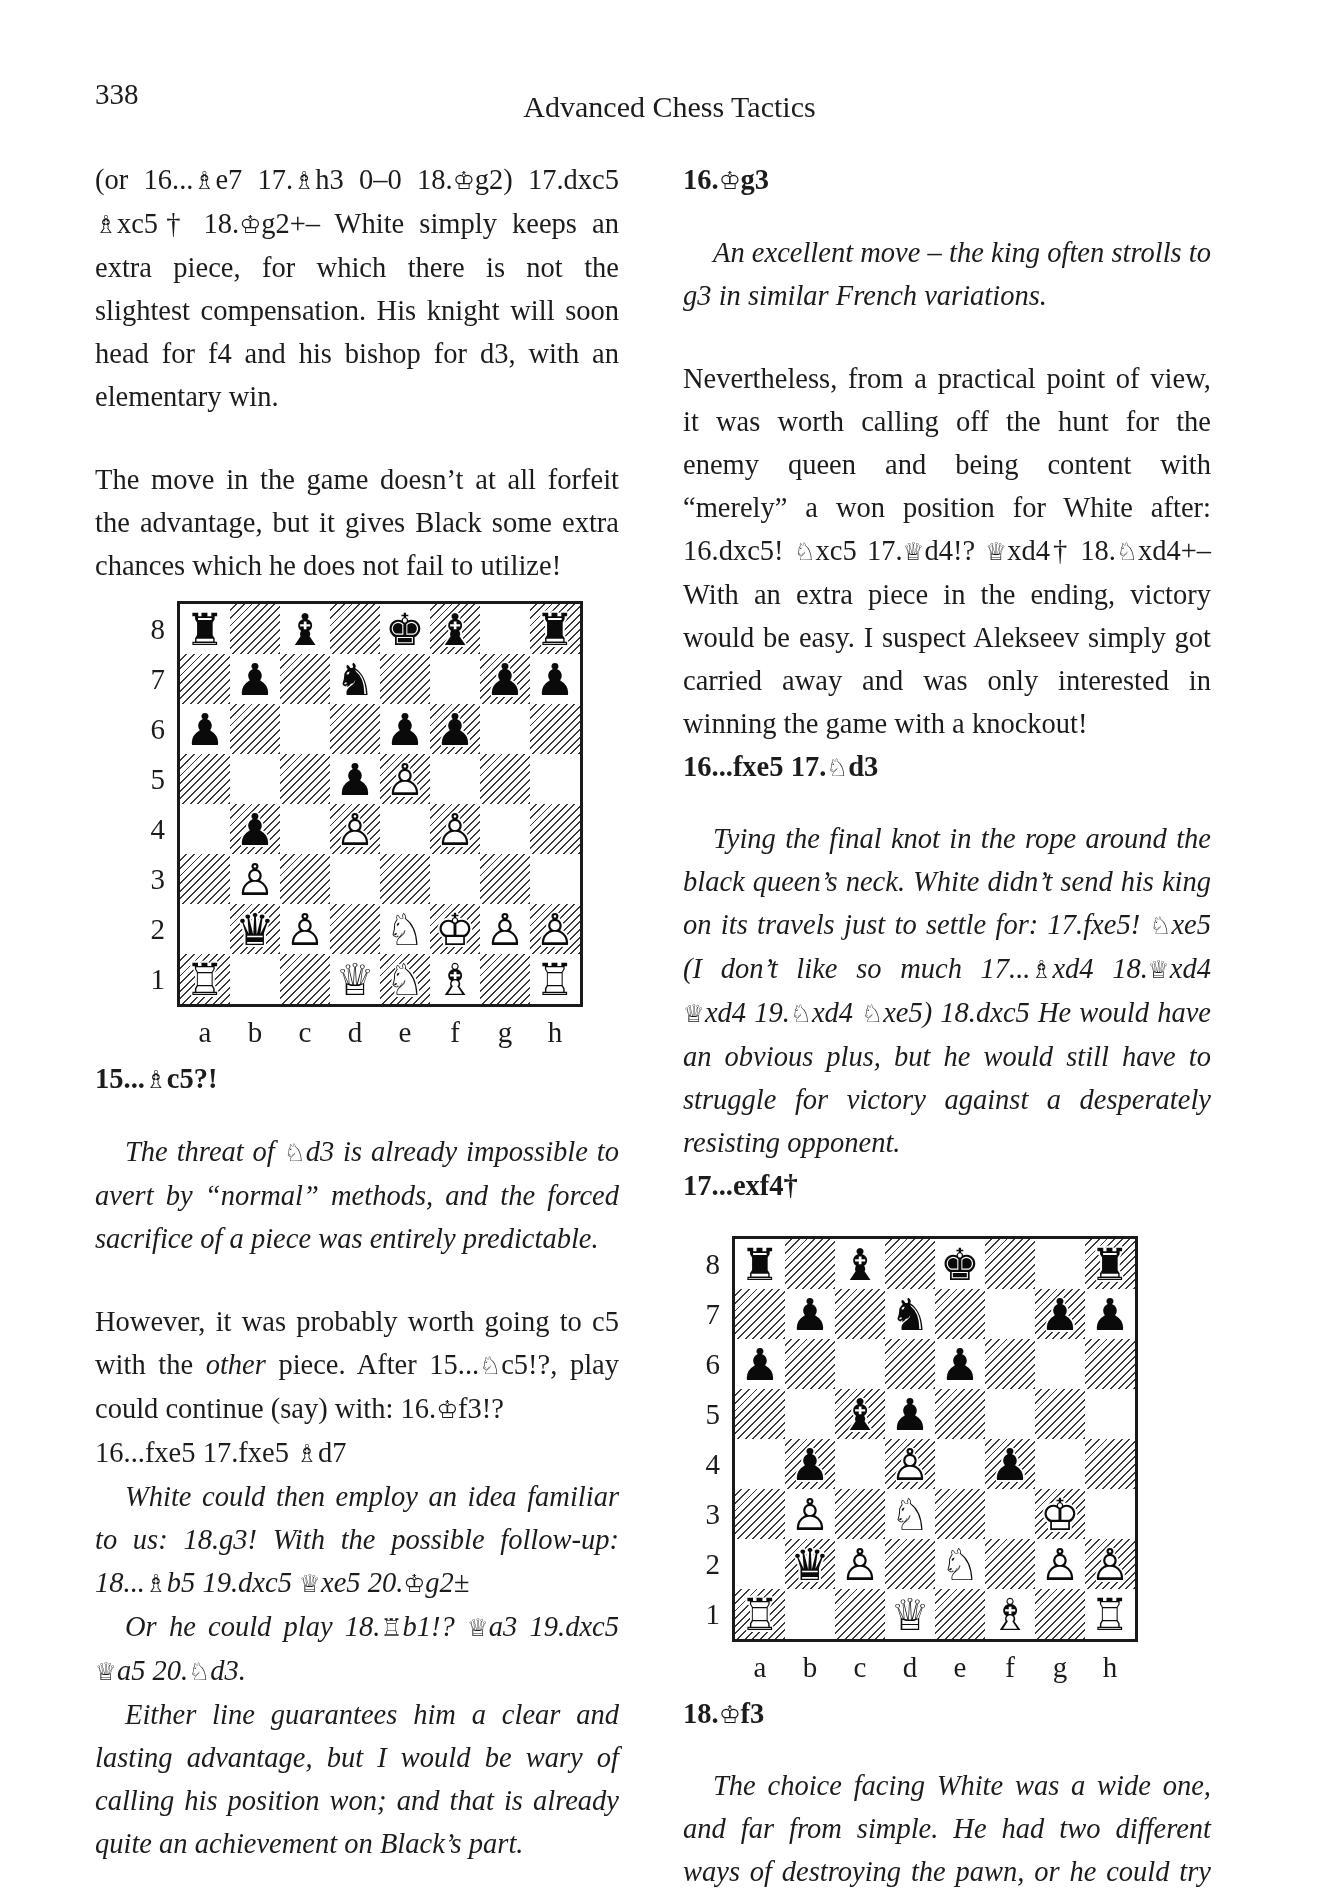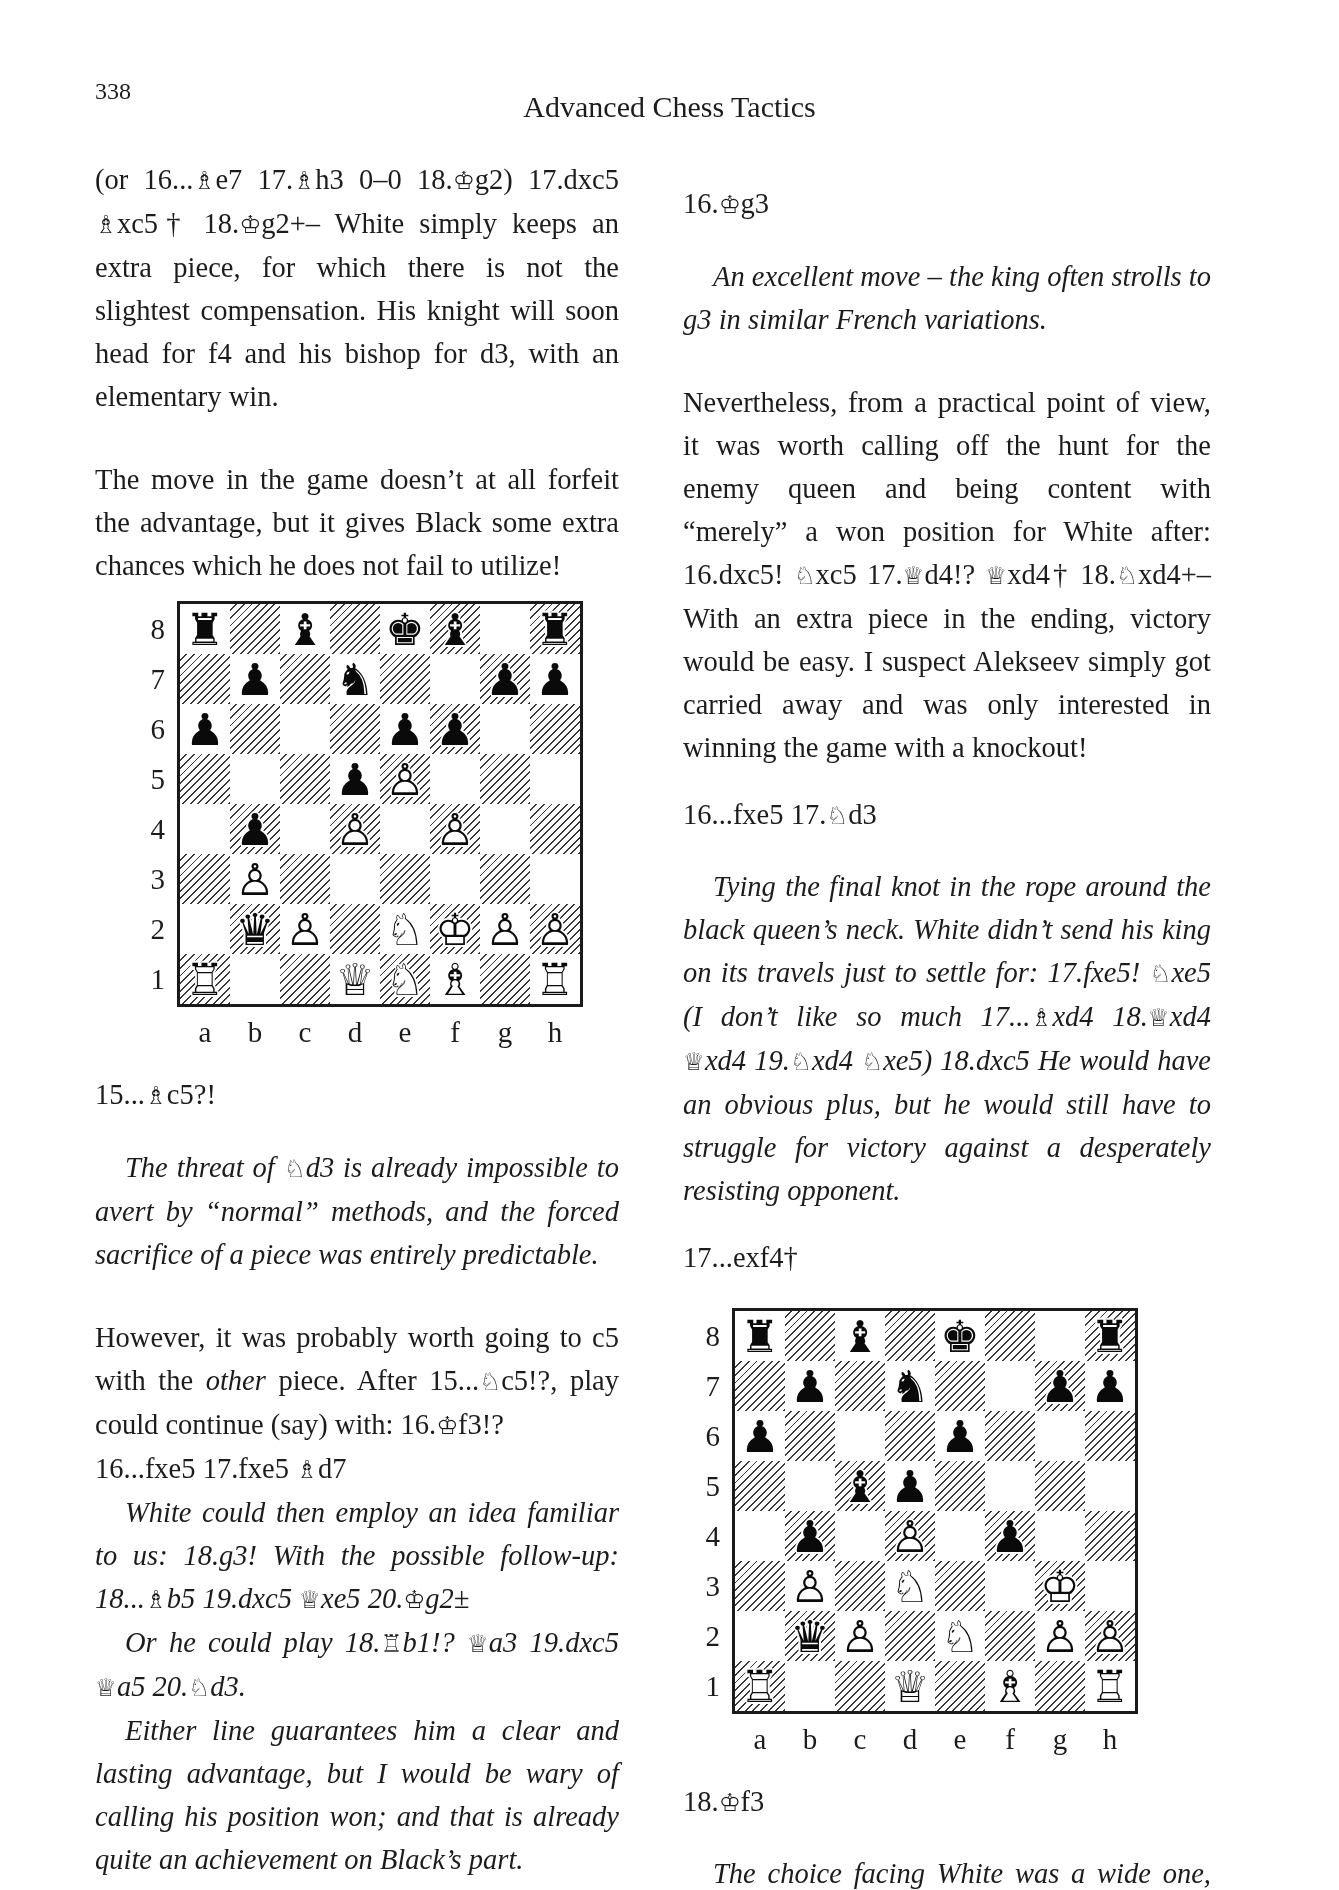--- a/index.html
+++ b/index.html
@@ -6,37 +6,37 @@
   #page{
     position:relative;
     width:1339px;height:1890px;
     background:#ffffff;
     color:#1c1c1c;
     font-family:"Liberation Serif", serif;
     overflow:hidden;
   }
   .pg-header-num{
     position:absolute;left:95px;top:78px;
-    font-size:24px;
+    font-size:29px;
   }
   .pg-header-title{
     position:absolute;left:0;top:90px;width:100%;
     text-align:center;font-size:30px;
   }
   .col{
     position:absolute;top:158px;
     font-size:28.5px;line-height:43px;
     text-align:justify;
   }
   #left-col{left:95px;width:524px;}
   #right-col{left:683px;width:528px;}
   .para{margin:0;}
   .para.indent{text-indent:30px;font-style:italic;}
   .gap{margin-top:40px;}
-  .mv-heading{font-weight:normal;margin-top:24px;text-align:left;}
+  .mv-heading{font-weight:bold;margin-top:0;text-align:left;}
   .fig{font-family:"DejaVu Sans",sans-serif;font-size:0.86em;}
   
   .diagram{margin:14px 0 8px 46px;}
   #right-col .diagram{margin-left:13px;}
   .board-wrap{display:flex;}
   .ranks{width:36px;padding-top:3px;}
   .ranks div{
     height:50px;line-height:50px;text-align:right;
     padding-right:12px;box-sizing:border-box;
     font-size:29px;

